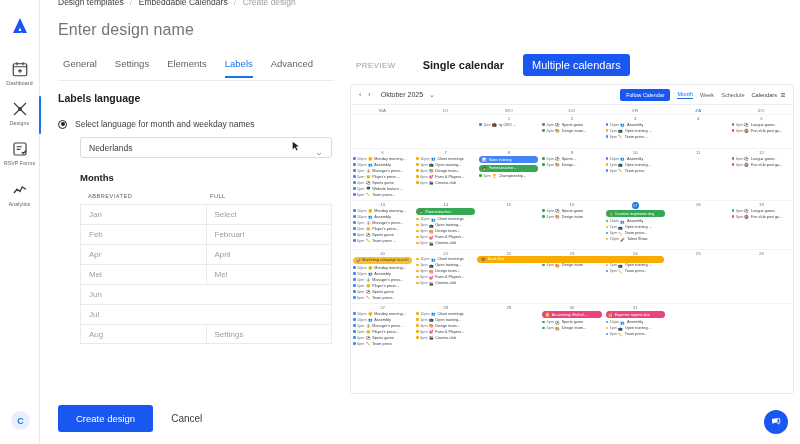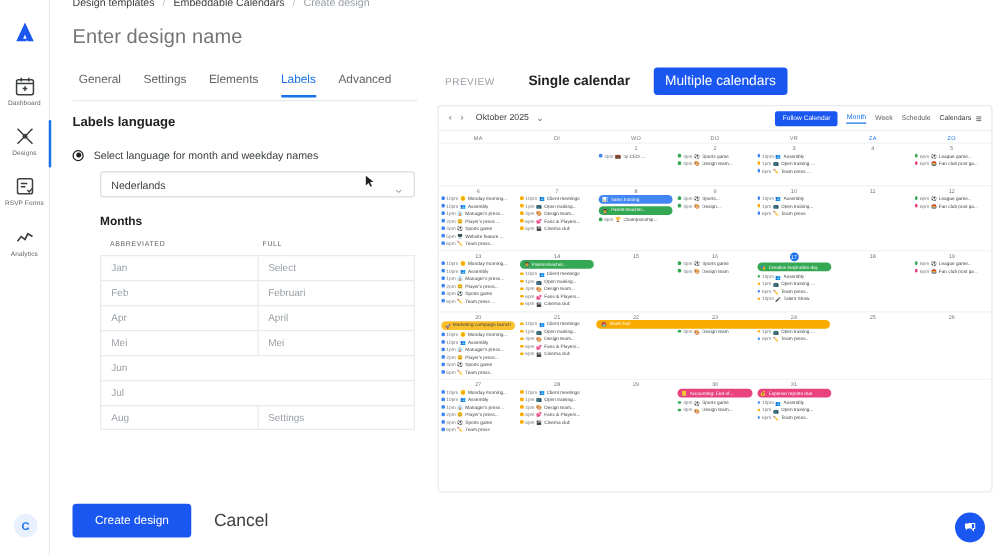--- a/index.html
+++ b/index.html
@@ -108,21 +108,21 @@
 
   
   .actions { position: absolute; left: 18px; bottom: 12px; display: flex; align-items: center; gap: 8px; }
   .btn-primary {
     background: #1a56f0; color: #fff; font-size: 9.5px;
     padding: 8px 18px; border: none; border-radius: 3px; cursor: pointer;
     font-family: "Liberation Sans", sans-serif;
   }
   .btn-text {
     background: transparent; border: none; color: #3c4043;
-    font-size: 14px; padding: 8px 10px; cursor: pointer;
+    font-size: 10px; padding: 8px 10px; cursor: pointer;
     font-family: "Liberation Sans", sans-serif;
   }
 
   
   .preview { position: absolute; left: 310px; top: 52px; width: 508px; }
   .preview-bar { display: flex; align-items: center; gap: 10px; height: 26px; padding-left: 6px; }
   .preview-label { font-size: 8px; color: #9aa0a6; letter-spacing: .4px; margin-right: 8px; }
   .seg {
     font-size: 11px; padding: 5px 9px; border-radius: 3px;
     color: #202124; cursor: pointer; font-weight: 700; white-space: nowrap;

